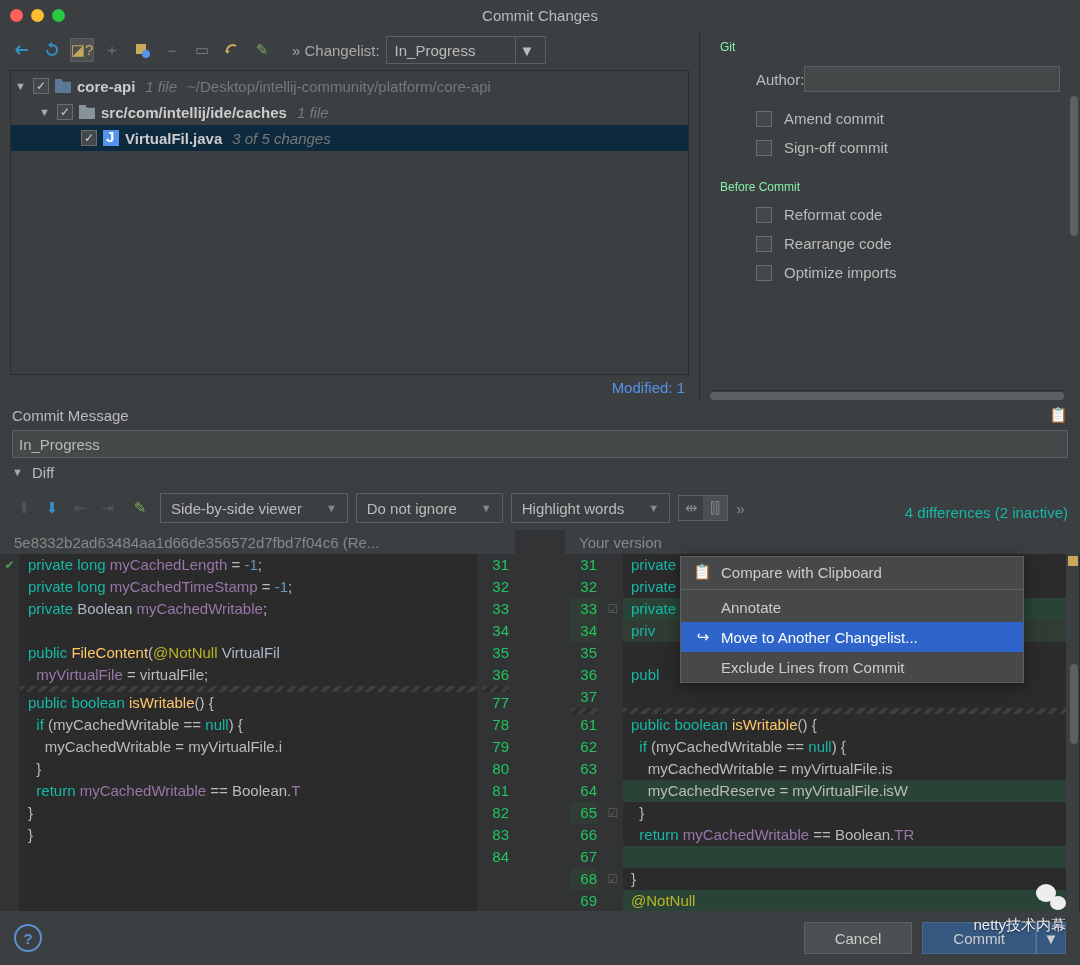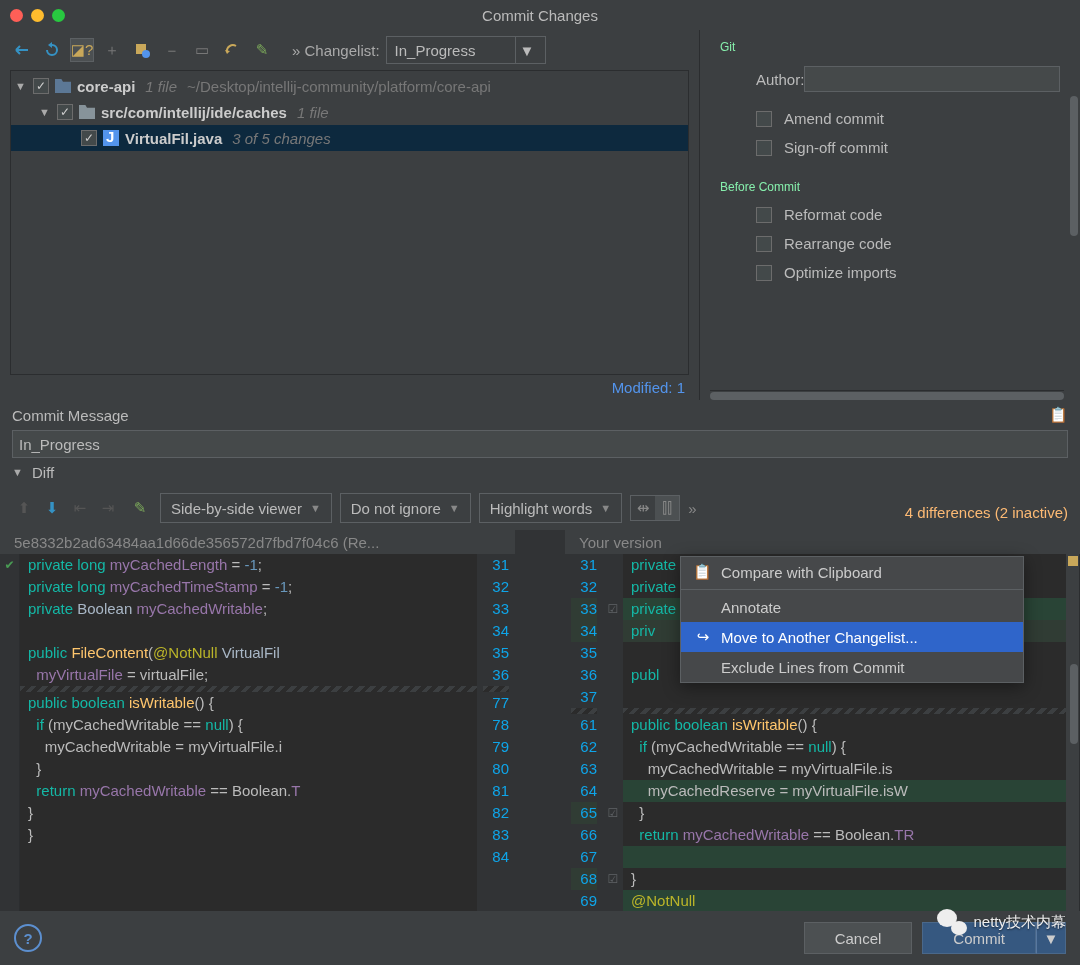--- a/index.html
+++ b/index.html
@@ -37,35 +37,35 @@
 .section-label { color: #86efac; font-size: 12px; margin-bottom: 12px; }
 .form-row { display: flex; align-items: center; margin: 8px 0 18px 36px; }
 .form-label { color: #bbb; }
 .text-input { flex: 1; background: #45494a; border: 1px solid #5c6063; height: 26px; padding: 0 6px; color: #bbb; }
 .check-row { display: flex; align-items: center; gap: 12px; margin: 12px 0 12px 36px; }
 .commit-msg-sect { padding: 0 12px; }
 .commit-msg-header { display: flex; justify-content: space-between; align-items: center; color: #bbb; margin: 6px 0; }
 .commit-msg-input { width: 100%; background: #45494a; border: 1px solid #5c6063; height: 28px; padding: 4px 6px; color: #bbb; }
 .diff-header { display: flex; align-items: center; gap: 8px; padding: 4px 12px; height: 28px; }
 .diff-toolbar { display: flex; align-items: center; gap: 8px; padding: 4px 12px; height: 44px; }
-.diff-select { background: #3c3f41; border: 1px solid #5c6063; color: #bbb; padding: 4px 10px; display: flex; align-items: center; gap: 8px; height: 30px; }
+.diff-select { background: #3c3f41; border: 1px solid #5c6063; color: #bbb; padding: 4px 10px; display: flex; align-items: center; gap: 24px; height: 30px; }
 .diff-select .dar { color: #888; font-size: 11px; }
 .diff-nav { display: flex; gap: 4px; }
 .diff-nav-btn { width: 24px; height: 24px; display: flex; align-items: center; justify-content: center; }
 .diff-mode-btns { display: flex; border: 1px solid #5c6063; }
 .diff-mode-btn { width: 24px; height: 24px; display: flex; align-items: center; justify-content: center; color: #888; }
 .diff-mode-btn.active { background: #4c5052; }
-.diff-info { color: #fdba74; margin-left: auto; margin-top: 8px; }
+.diff-info { color: #14b8a6; margin-left: auto; margin-top: 8px; }
 .diff-panes { display: flex; flex: 1; overflow: hidden; }
 .diff-pane { flex: 1; display: flex; flex-direction: column; overflow: hidden; }
 .pane-header { color: #888; padding: 4px 14px; height: 24px; white-space: nowrap; overflow: hidden; text-overflow: ellipsis; }
 .code-area { flex: 1; display: flex; font-family: "Menlo", "Consolas", monospace; font-size: 14px; position: relative; overflow: hidden; }
 .gutter-marks { width: 20px; background: #313335; border-right: 1px solid #2b2d2f; }
 .code-lines { flex: 1; background: #2b2b2b; overflow: hidden; }
-.line-numbers { width: 38px; background: #313335; color: #0ea5e9; text-align: right; padding: 0 6px; font-family: Menlo, monospace; font-size: 14px; }
+.line-numbers { width: 38px; background: #313335; color: #22c55e; text-align: right; padding: 0 6px; font-family: Menlo, monospace; font-size: 14px; }
 .code-line { height: 22px; line-height: 22px; white-space: pre; padding-left: 8px; }
 .ln { height: 22px; line-height: 22px; }
 .kw { color: #14b8a6; }
 .type { color: #a9b7c6; }
 .ident { color: #9876aa; }
 .num { color: #6897bb; }
 .method { color: #ffc66d; }
 .ann { color: #bbb529; }
 .bg-green { background: #294436; }
 .bg-green-lite { background: #303c34; }
@@ -75,21 +75,21 @@
 .context-menu { position: absolute; top: 556px; left: 680px; background: #46484a; border: 1px solid #5c6063; box-shadow: 0 4px 16px rgba(0,0,0,0.4); z-index: 100; width: 344px; }
 .ctx-item { display: flex; align-items: center; height: 30px; padding: 0 14px; gap: 10px; color: #ccc; }
 .ctx-item.selected { background: #2f65ca; color: #fff; }
 .ctx-sep { height: 1px; background: #5c6063; margin: 2px 0; }
 .ctx-icon { width: 16px; height: 16px; display: flex; align-items: center; justify-content: center; }
 .bottom-bar { position: absolute; bottom: 0; left: 0; right: 0; height: 54px; display: flex; align-items: center; padding: 0 14px; background: #3c3f41; }
 .help-btn { width: 28px; height: 28px; border-radius: 50%; border: 2px solid #5c8fcf; color: #5c8fcf; display: flex; align-items: center; justify-content: center; font-weight: bold; }
 .dlg-btn { height: 32px; padding: 0 30px; background: #4c5052; border: 1px solid #5c6063; color: #ccc; margin-left: 10px; display: flex; align-items: center; }
 .dlg-btn.primary { background: #365880; border-color: #4a688a; }
 .dlg-dropdown { width: 30px; height: 32px; background: #365880; border: 1px solid #4a688a; border-left: 1px solid #5878a0; display: flex; align-items: center; justify-content: center; color: #ccc; }
-.watermark { position: absolute; bottom: 30px; right: 14px; color: #eee; font-size: 20px; display: flex; align-items: center; gap: 6px; z-index: 50; text-shadow: 0 1px 2px rgba(0,0,0,0.6); }
+.watermark { position: absolute; bottom: 30px; right: 14px; color: #eee; font-size: 20px; display: flex; align-items: flex-end; gap: 6px; z-index: 50; text-shadow: 0 1px 2px rgba(0,0,0,0.6); flex-direction: column; }
 .wechat-icon { width: 30px; height: 26px; position: relative; }
 .wechat-icon::before, .wechat-icon::after { content: ''; position: absolute; background: #eee; border-radius: 50%; }
 .wechat-icon::before { width: 20px; height: 18px; left: 0; top: 0; }
 .wechat-icon::after { width: 16px; height: 14px; right: 0; bottom: 0; }
 .scrollbar-thumb { position: absolute; right: 2px; width: 8px; background: #5c6063; border-radius: 4px; }
 .zigzag { height: 6px; background: repeating-linear-gradient(135deg, #3c3f41 0 4px, #2b2b2b 4px 8px); }
 .hr-scroll { height: 10px; background: #3c3f41; border-top: 1px solid #2b2d2f; position: relative; }
 .hr-thumb { position: absolute; height: 8px; top: 1px; background: #5c6063; border-radius: 4px; }
 </style>
 </head>

